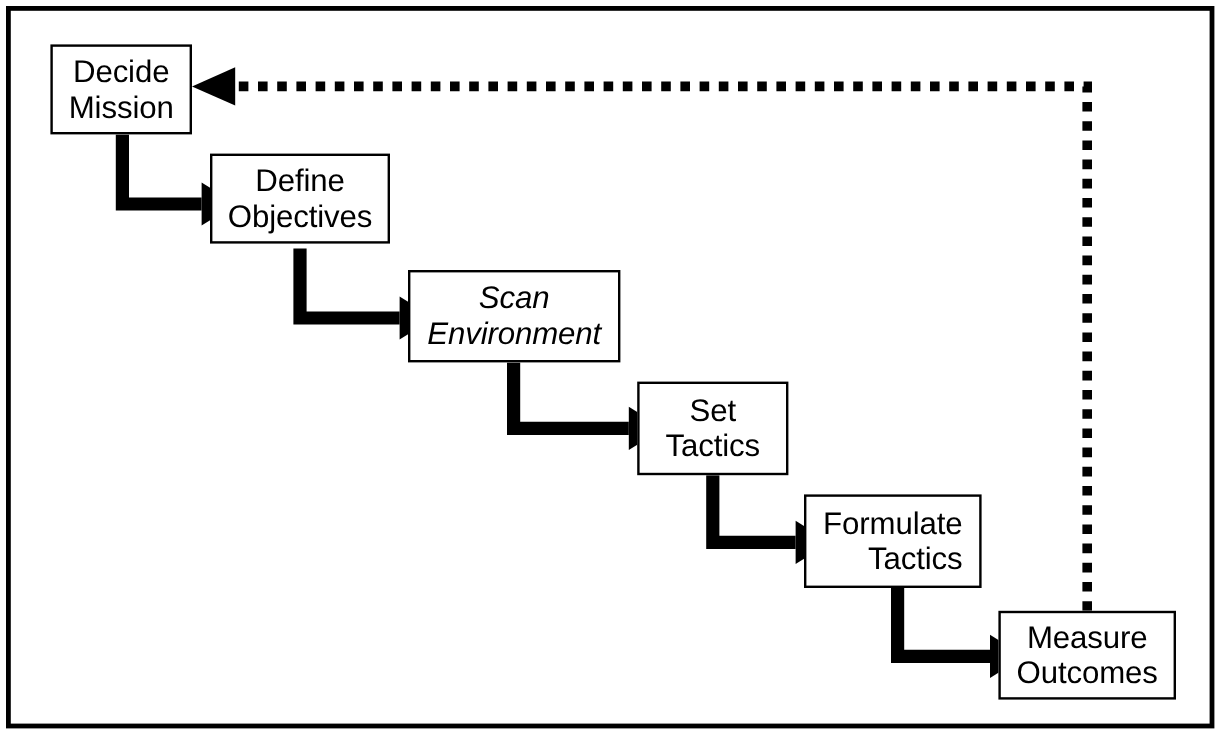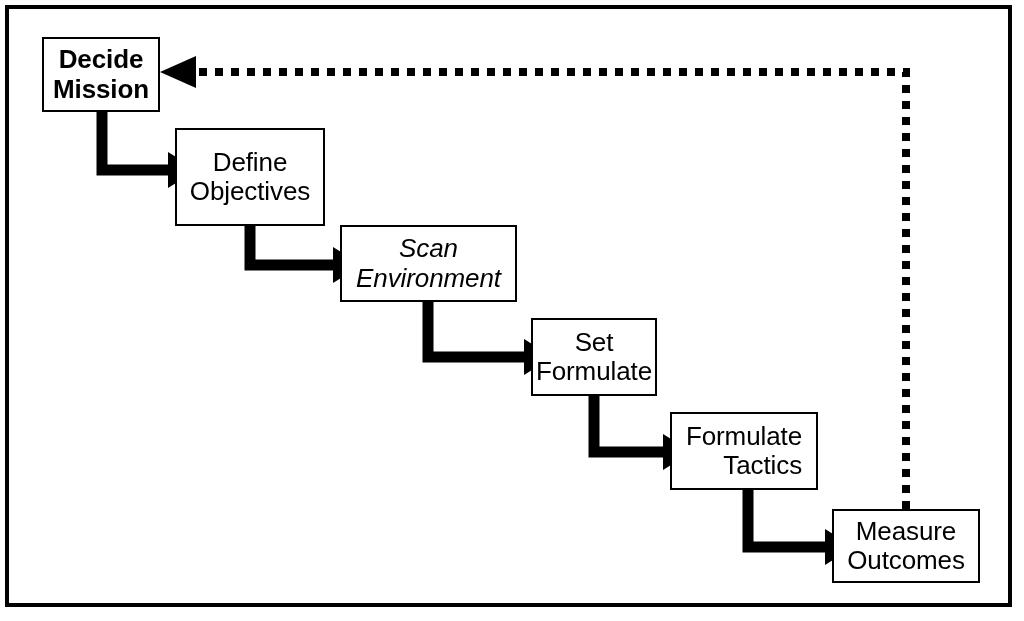--- a/index.html
+++ b/index.html
@@ -50,22 +50,22 @@
   }
   .node-label {
     display: block;
     font-family: "Liberation Sans", sans-serif;
     font-size: 26px;
     line-height: 1.12;
     color: #000000;
     white-space: pre-line;
     letter-spacing: -0.1px;
   }
-  #node-decide-mission   { left: 42px;  top: 37px;  width: 118px; height: 75px; font-weight: bold; }
-  #node-define-objectives{ left: 175px; top: 128px; width: 150px; height: 98px; }
+  #node-decide-mission   { left: 42px;  top: 37px;  width: 118px; height: 75px; }
+  #node-define-objectives{ left: 175px; top: 128px; width: 150px; height: 75px; }
   #node-scan-environment { left: 340px; top: 225px; width: 177px; height: 77px; font-style: italic; }
   #node-set-strategy     { left: 531px; top: 318px; width: 126px; height: 78px; }
   #node-formulate-tactics{ left: 670px; top: 412px; width: 148px; height: 78px; text-align: right; }
   #node-measure-outcomes { left: 832px; top: 509px; width: 148px; height: 74px; justify-content: center; }
 </style>
 </head>
 <body>
 
 <div id="canvas">
 
@@ -115,21 +115,21 @@
 Objectives</span>
   </div>
 
   <div class="node" id="node-scan-environment">
     <span class="node-label">Scan
 Environment</span>
   </div>
 
   <div class="node" id="node-set-strategy">
     <span class="node-label">Set
-Formulate</span>
+Tactics</span>
   </div>
 
   <div class="node" id="node-formulate-tactics">
     <span class="node-label">Formulate
 Tactics</span>
   </div>
 
   <div class="node" id="node-measure-outcomes">
     <span class="node-label">Measure
 Outcomes</span>

